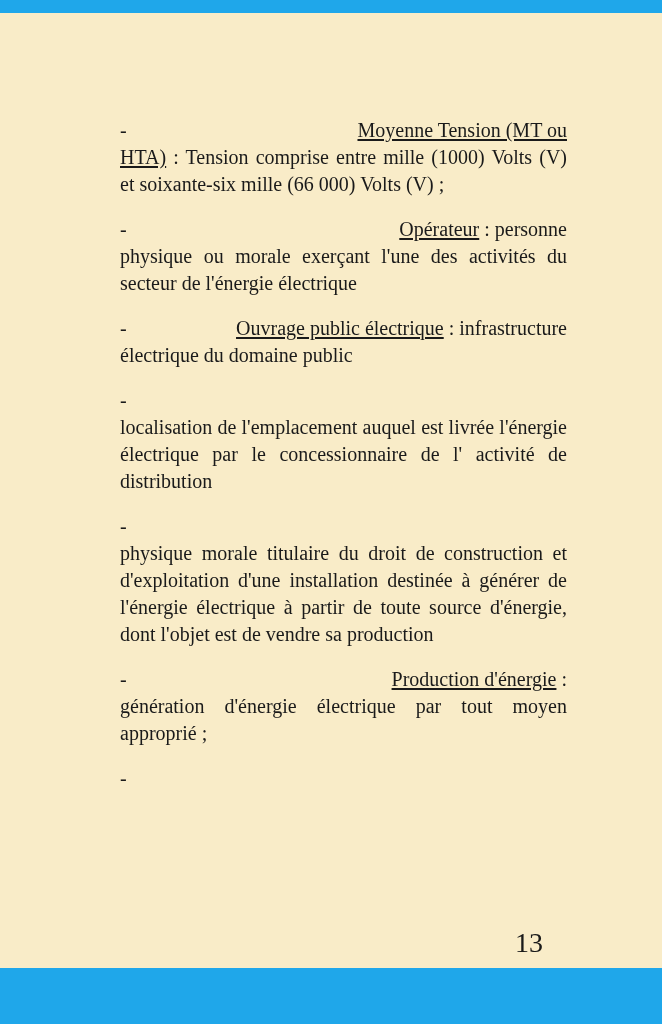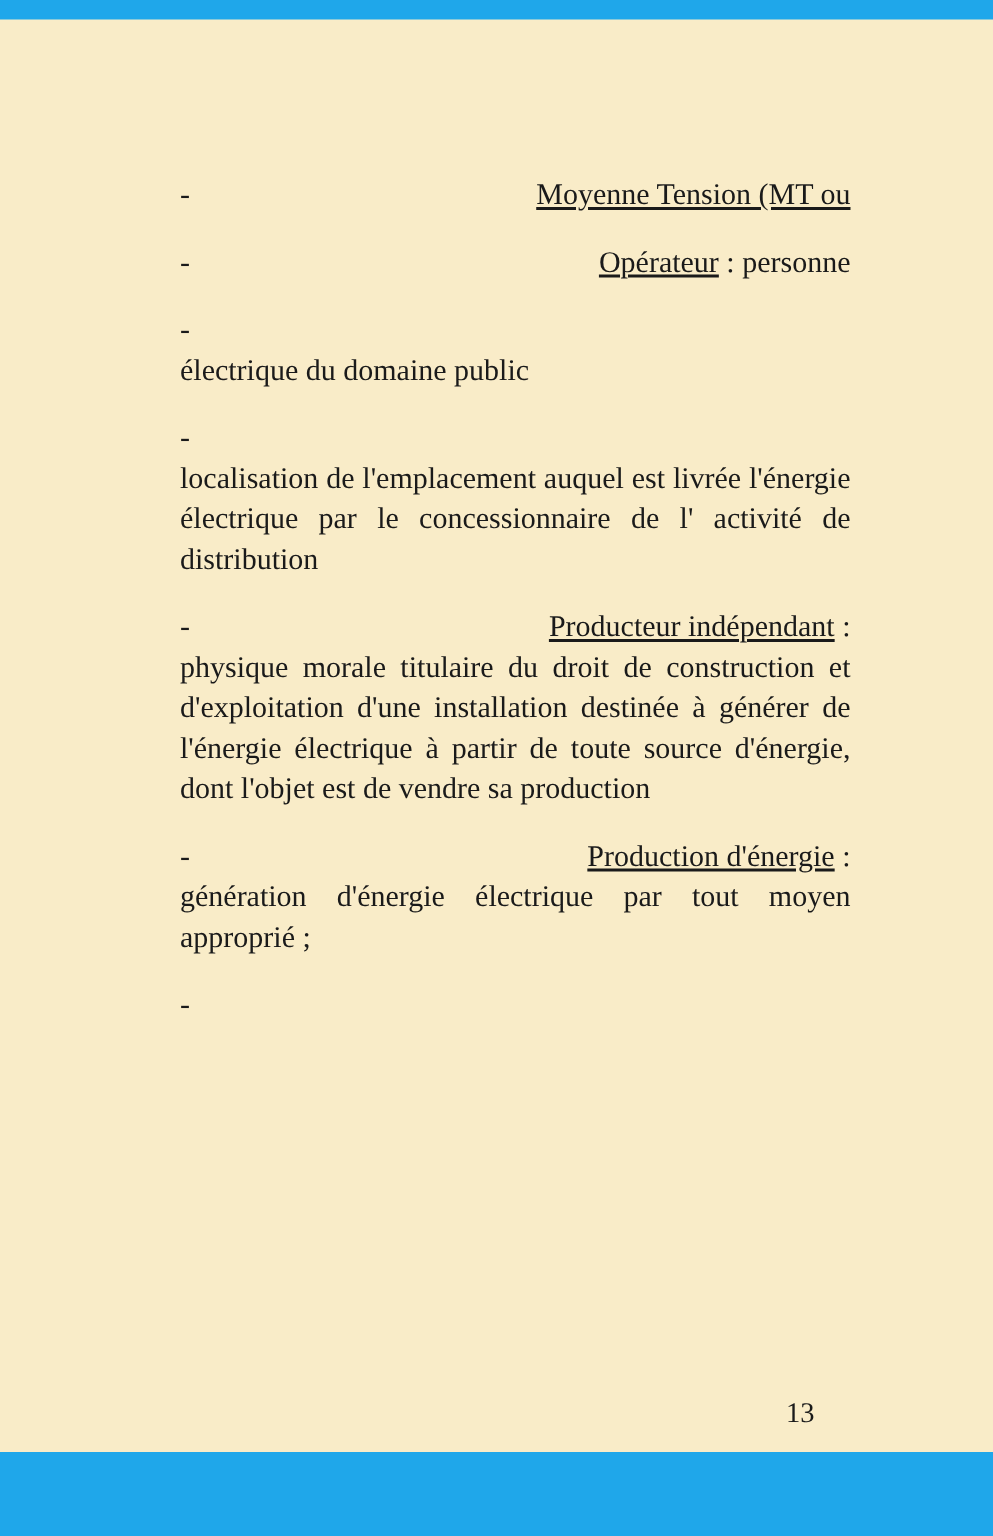--- a/index.html
+++ b/index.html
@@ -61,65 +61,67 @@
     text-align: justify;
   }
   u {
     text-decoration: underline;
     text-underline-offset: 2px;
   }
   .page-number {
     position: absolute;
     top: 931px;
     right: 119px;
-    font-size: 19px;
+    font-size: 28px;
     line-height: 24px;
   }
 </style>
 </head>
 <body>
 
 <div class="page">
 
   <div class="bar top"></div>
 
   <div class="content">
 
     <div class="para">
       <div class="first-line">
         <span class="dash">-</span>
         <span class="head"><u>Moyenne Tension (MT ou</u><span></span></span>
       </div>
+      <div class="para-body"><u>HTA)</u><span> : Tension comprise entre mille (1000) Volts (V) et soixante-six mille (66 000) Volts (V) ;</span></div>
     </div>
 
     <div class="para">
       <div class="first-line">
         <span class="dash">-</span>
         <span class="head"><u>Opérateur</u><span> : personne</span></span>
       </div>
+      <div class="para-body"><u></u><span>physique ou morale exerçant l'une des activités du secteur de l'énergie électrique</span></div>
     </div>
 
     <div class="para">
       <div class="first-line">
         <span class="dash">-</span>
+        <span class="head"><u>Ouvrage public électrique</u><span> : infrastructure</span></span>
       </div>
       <div class="para-body"><u></u><span>électrique du domaine public</span></div>
     </div>
 
     <div class="para">
       <div class="first-line">
         <span class="dash">-</span>
       </div>
       <div class="para-body"><u></u><span>localisation de l'emplacement auquel est livrée l'énergie électrique par le concessionnaire de l' activité de distribution</span></div>
     </div>
 
     <div class="para">
       <div class="first-line">
         <span class="dash">-</span>
-        <span class="head"><u>Producteur indépendant</u><span> :</span></span>
       </div>
       <div class="para-body"><u></u><span>physique morale titulaire du droit de construction et d'exploitation d'une installation destinée à générer de l'énergie électrique à partir de toute source d'énergie, dont l'objet est de vendre sa production</span></div>
     </div>
 
     <div class="para">
       <div class="first-line">
         <span class="dash">-</span>
         <span class="head"><u>Production d'énergie</u><span> :</span></span>
       </div>
       <div class="para-body"><u></u><span>génération d'énergie électrique par tout moyen approprié ;</span></div>

